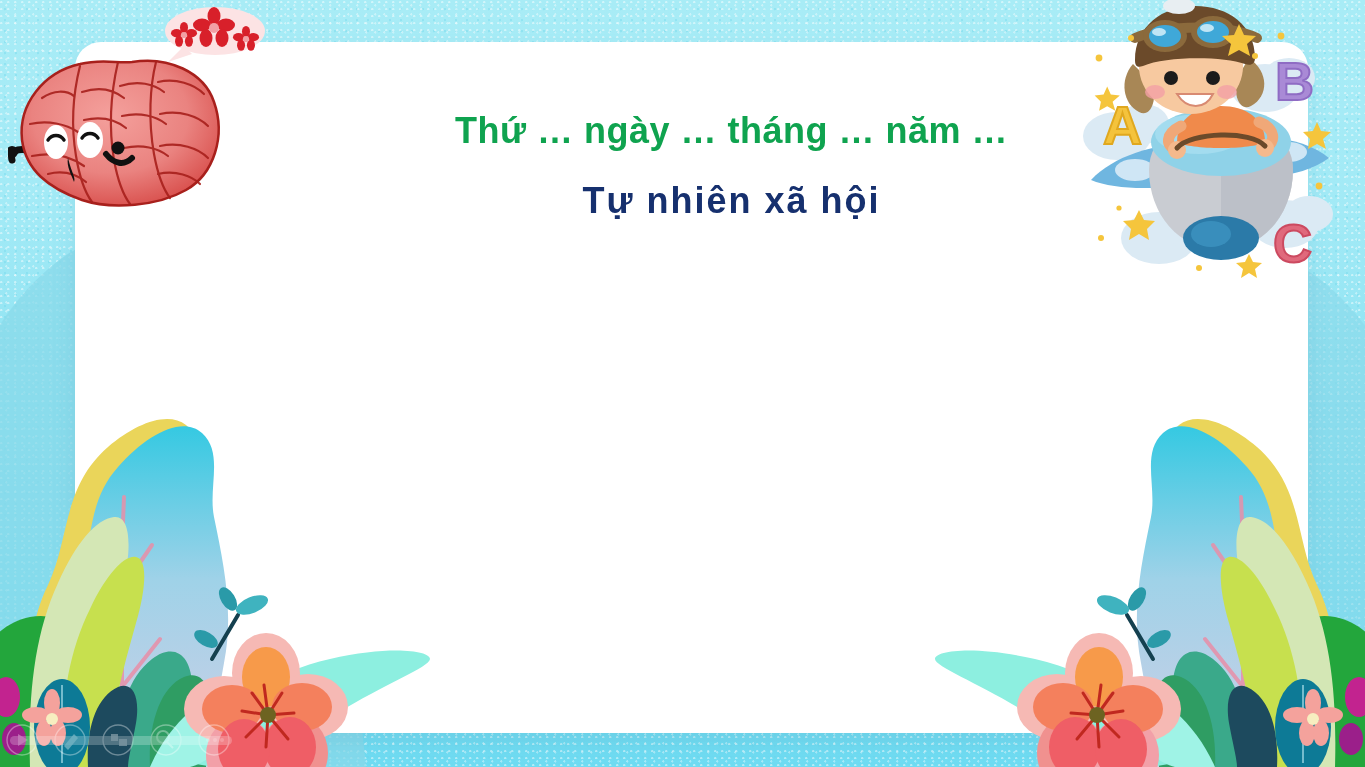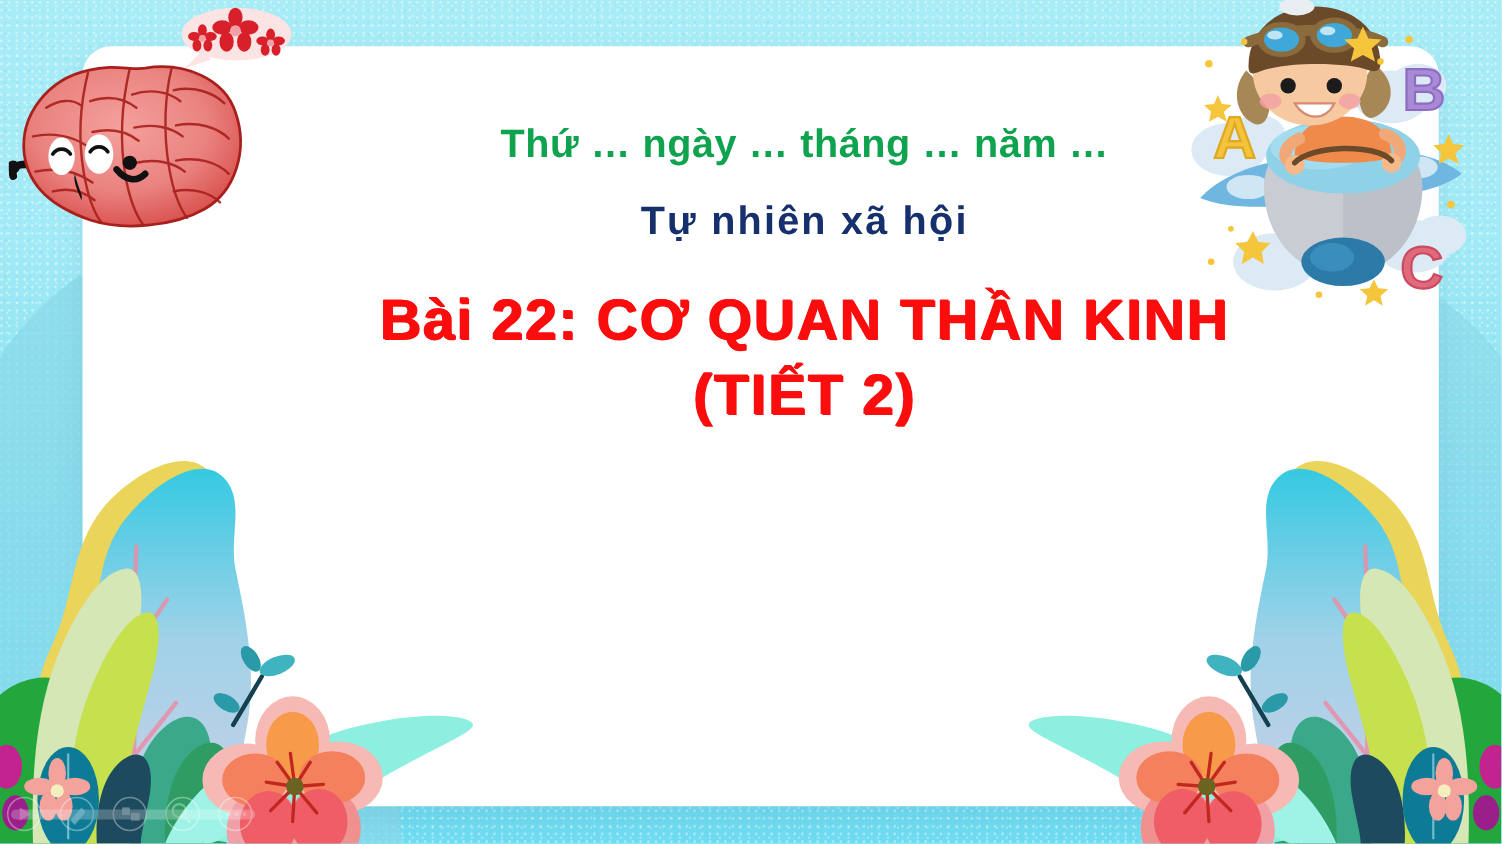--- a/index.html
+++ b/index.html
@@ -417,24 +417,20 @@
       <circle cx="246" cy="186" r="3.4"></circle>
         <circle cx="28" cy="238" r="3"></circle>
       <circle cx="126" cy="268" r="3"></circle>
         <circle cx="46" cy="208" r="2.6"></circle>
     </g>
   </svg>
 
   <div id="text-block">
     <div id="date-line">Thứ … ngày … tháng … năm …</div>
     <div id="subject-line">Tự nhiên xã hội</div>
-    <div id="lesson-title">
-      <span class="ttl-line">Bài 22: CƠ QUAN THẦN KINH</span>
-      <span class="ttl-line">(TIẾT 2)</span>
-    </div>
   </div>
 
   <svg id="player-bar" viewBox="0 0 250 42">
     <rect x="10" y="17" width="222" height="9" rx="4.5" fill="#ffffff" opacity=".55"></rect>
     <g stroke="#ffffff" stroke-width="1.4" fill="none" opacity=".85">
       <circle cx="22" cy="21" r="15"></circle>
       <circle cx="70" cy="21" r="15"></circle>
       <circle cx="118" cy="21" r="15"></circle>
       <circle cx="166" cy="21" r="15"></circle>
       <circle cx="214" cy="21" r="15"></circle>

